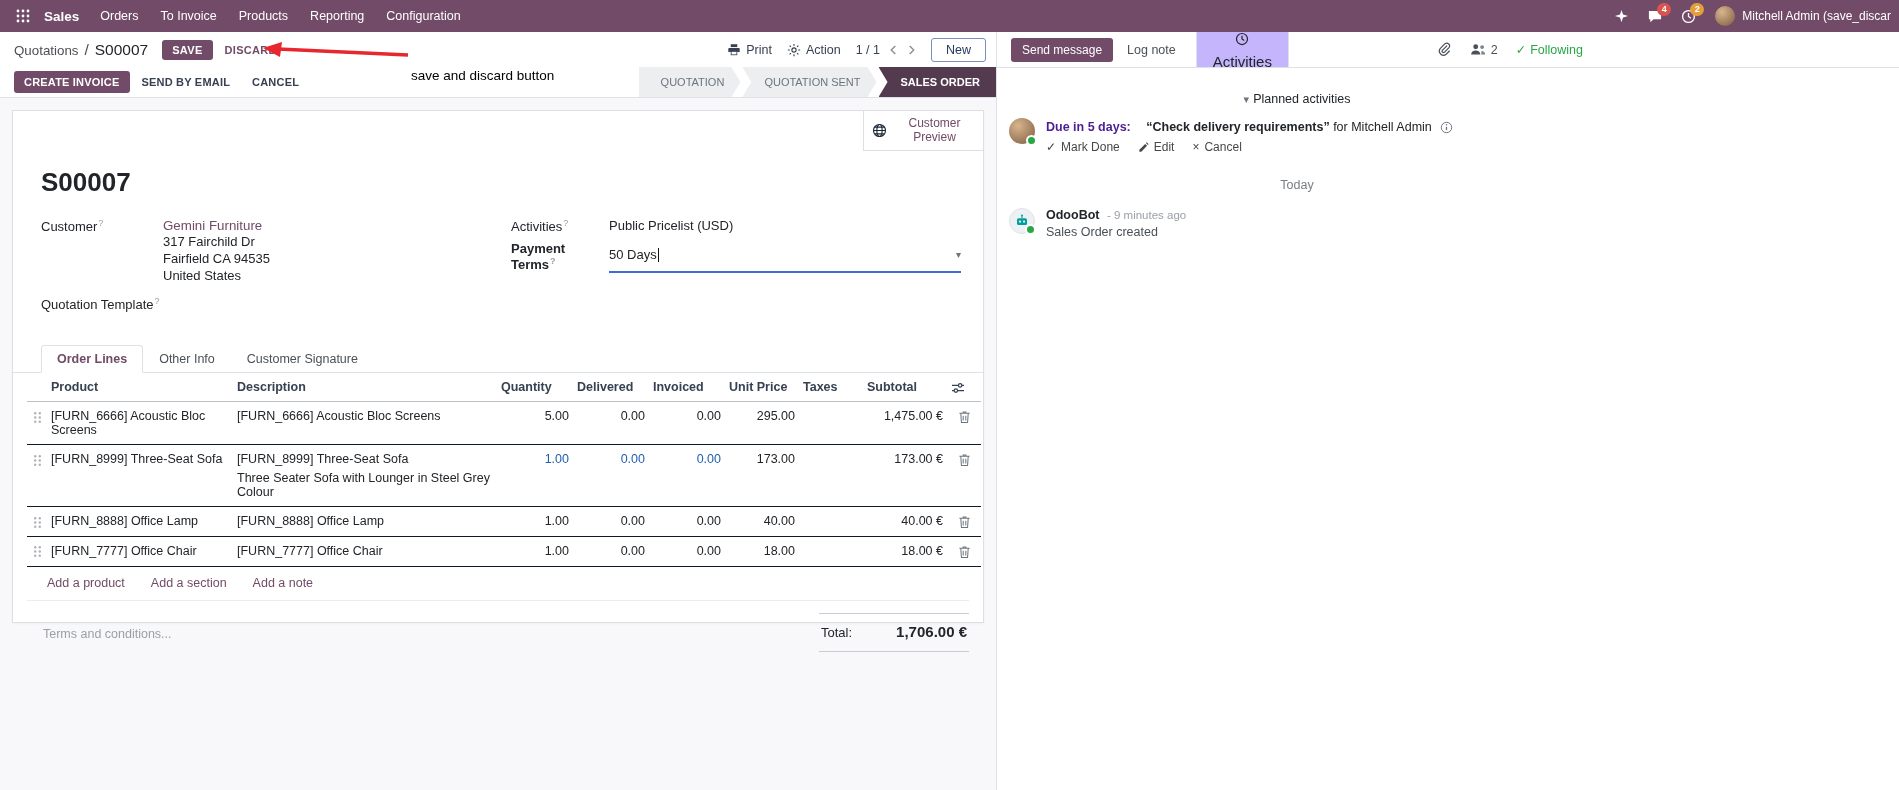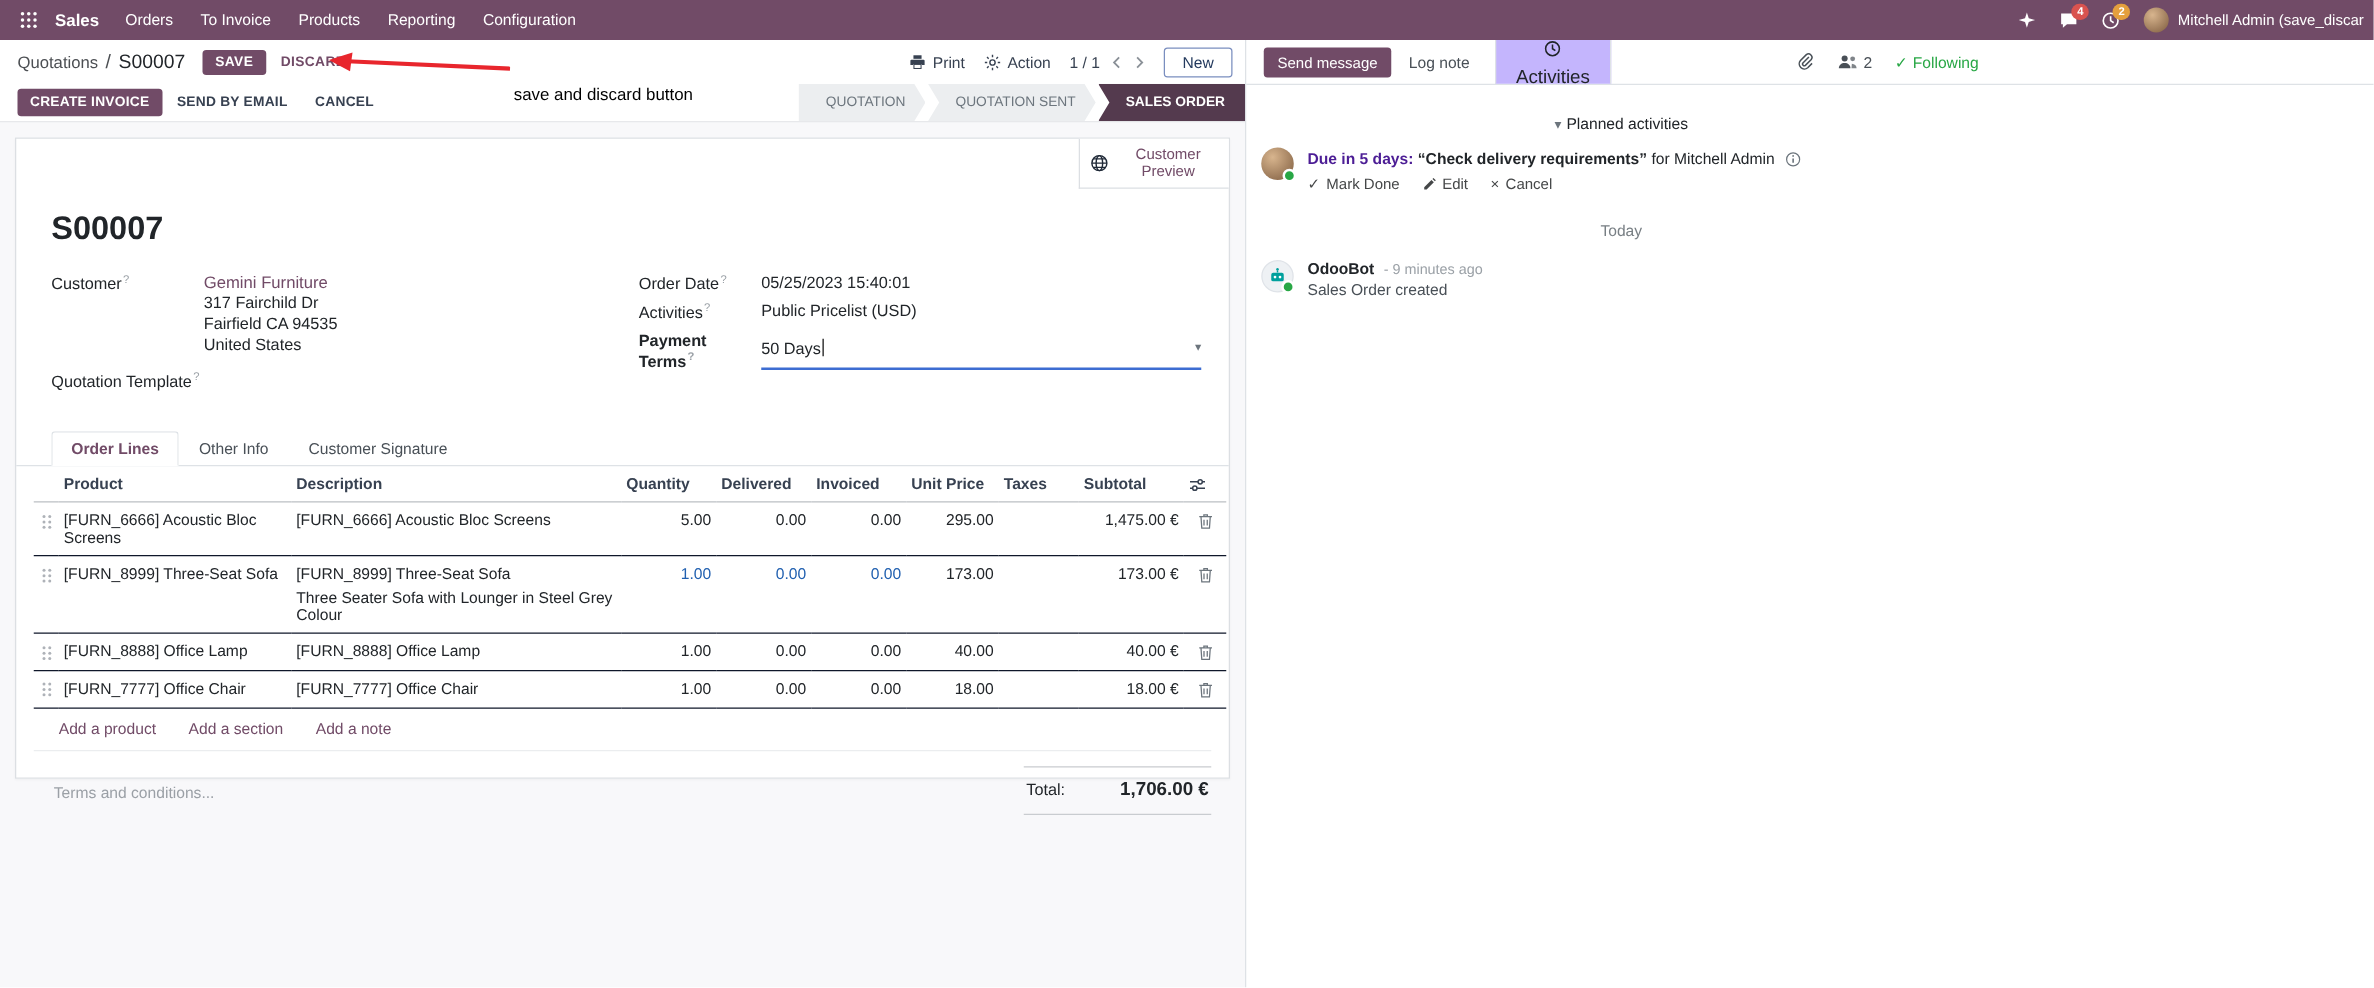--- a/index.html
+++ b/index.html
@@ -119,21 +119,21 @@
   .chatter-body { width:600px; }
   .planned-header { text-align:center; padding:24px 0 10px; font-size:12.5px; color:#212529; }
   .planned-header .caret-ic { color:#6c757d; margin-right:4px; font-size:11px; }
   .thread-item { display:flex; gap:11px; padding:2px 12px; }
   .avatar-sm { width:26px; height:26px; border-radius:50%; position:relative; flex:none; }
   .avatar-photo { background:radial-gradient(circle at 35% 30%, #d8b58e, #7d5b3e); }
   .avatar-bot { background:#eef1f4; border:1px solid #dfe3e8; display:flex; align-items:center; justify-content:center; }
   .status-dot { position:absolute; right:-2px; bottom:-2px; width:11px; height:11px; border-radius:50%; background:#28a745; border:2px solid #fff; }
   .activity-line { font-size:12.5px; line-height:1.45; }
   .due { color:#4c1d95; font-weight:700; }
-  .summary { font-weight:700; }
+  .summary { font-weight:700;margin-left:12px; }
   .info-ic { color:#6c757d; margin-left:5px; }
   .activity-actions { display:flex; gap:18px; margin-top:4px; }
   .act-btn { display:flex; align-items:center; gap:5px; font-size:12px; color:#454748; }
   .date-divider { text-align:center; color:#787f84; font-size:12.5px; padding:22px 0 14px; }
   .msg-header { font-size:12.5px; }
   .msg-author { font-weight:700; }
   .msg-time { color:#9aa0a6; font-size:11.5px; margin-left:4px; }
   .msg-body { font-size:12.5px; color:#495057; margin-top:3px; }
 </style>
 </head>
@@ -299,24 +299,20 @@
                   </div>
                 </div>
               </div>
               <div class="frow frow-template">
                 <span class="flabel"><span>Quotation Template</span><sup>?</sup></span>
                 <span class="fvalue"></span>
               </div>
             </div>
             <div class="col-right">
               <div class="frow">
-                <span class="flabel-r"><span>Order Date</span><sup>?</sup></span>
-                <span class="fvalue">05/25/2023 15:40:01</span>
-              </div>
-              <div class="frow">
                 <span class="flabel-r"><span>Activities</span><sup>?</sup></span>
                 <span class="fvalue">Public Pricelist (USD)</span>
               </div>
               <div class="frow">
                 <span class="flabel-r flabel-bold"><span>Payment Terms</span><sup>?</sup></span>
                 <span class="fvalue-input">
                   <span>50 Days</span>
                   <span class="cursor"></span>
                   <span class="caret">▾</span>
                 </span>

